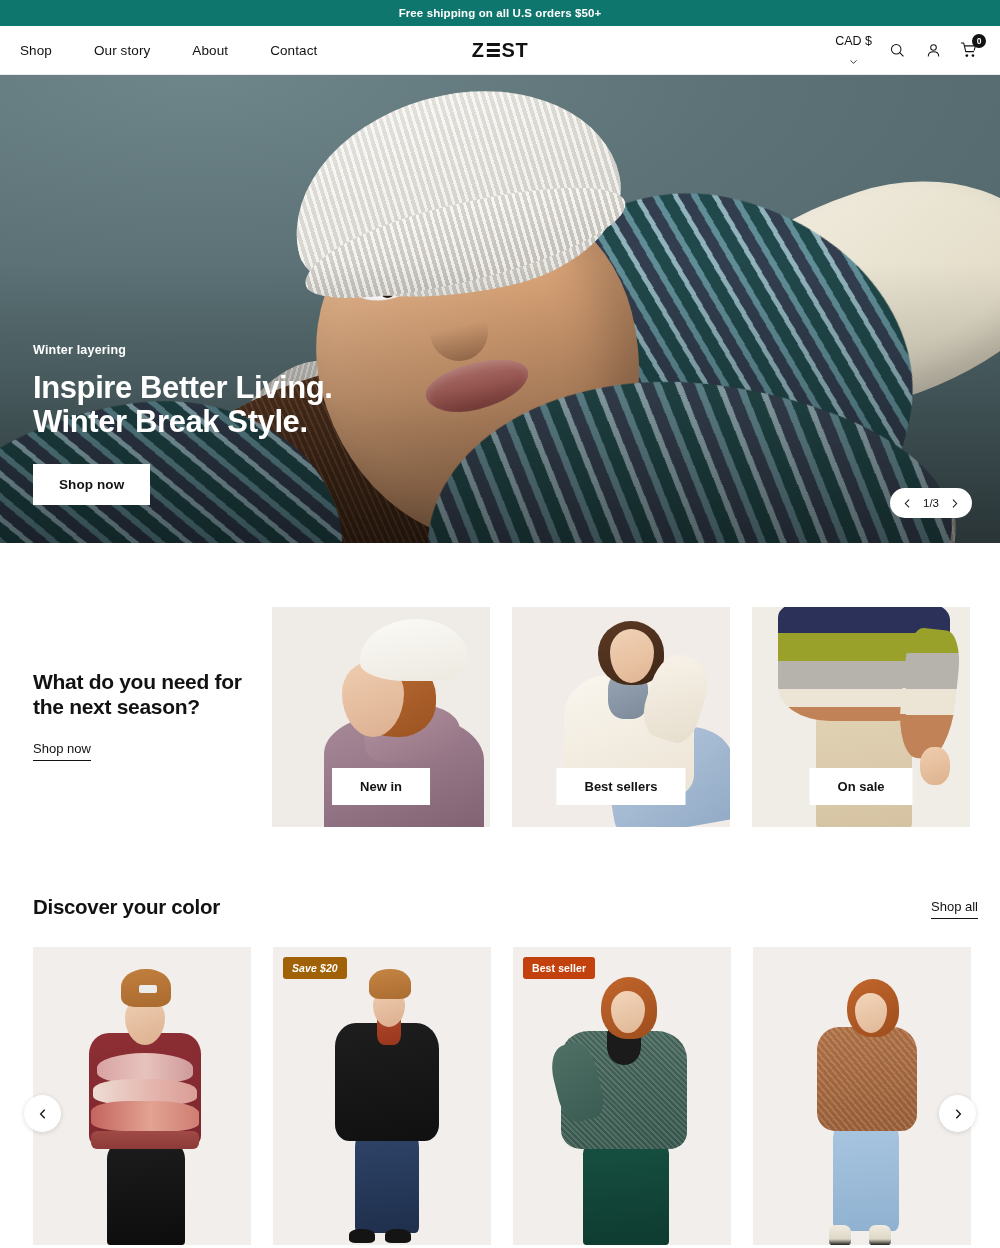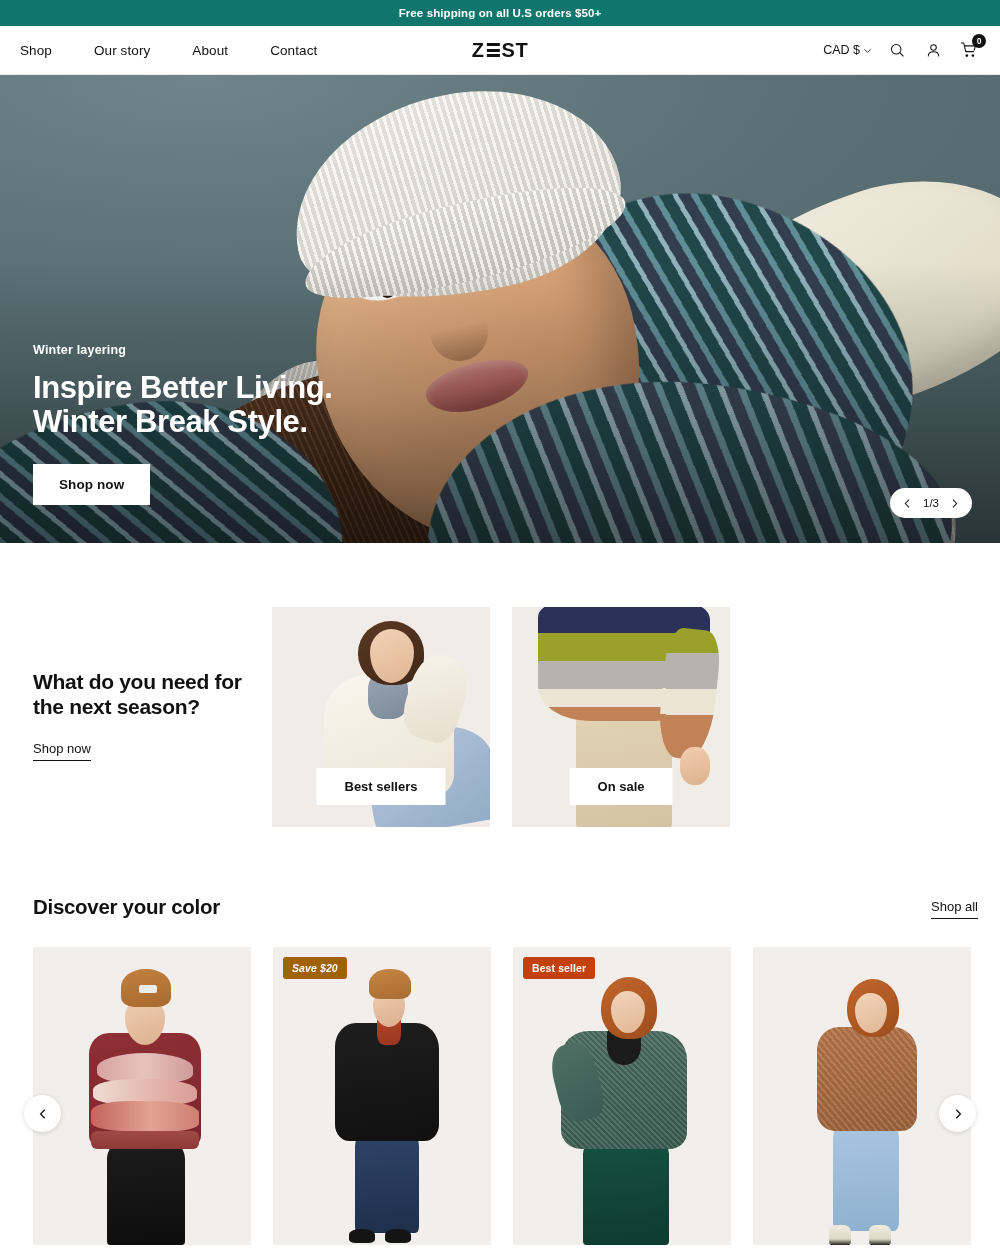--- a/index.html
+++ b/index.html
@@ -60,24 +60,25 @@
   .logo .zbar i { display: block; width: 13px; height: 3px; background: #121212; }
   .header-right {
     margin-left: auto;
     display: flex;
     align-items: center;
     gap: 14px;
   }
   .currency {
     display: flex;
     align-items: center;
-    gap: 3px;
+    gap: 9px;
     font-size: 12.5px;
     color: #121212;
     cursor: pointer;
+    flex-direction: column;
   }
   .chev-sm { width: 9px; height: 9px; }
   .icon-btn {
     width: 22px; height: 22px;
     display: flex; align-items: center; justify-content: center;
     cursor: pointer;
     position: relative;
   }
   .cart-badge {
     position: absolute;
@@ -762,20 +763,31 @@
   <section class="cats">
     <div class="cats-copy">
       <h2 class="cats-title">
         <span>What do you need for</span><br>
         <span>the next season?</span>
       </h2>
       <a class="link-underline" href="#">Shop now</a>
     </div>
 
     <div class="cat-grid">
+      <div class="cat-card">
+        <div class="shot">
+          <div class="c1-bg"></div>
+          <div class="c1-body"></div>
+          <div class="c1-collar"></div>
+          <div class="c1-hair"></div>
+          <div class="c1-face"></div>
+          <div class="c1-hat"></div>
+        </div>
+        <span class="cat-label">New in</span>
+      </div>
 
       <div class="cat-card">
         <div class="shot">
           <div class="c2-bg"></div>
           <div class="c2-jeans"></div>
           <div class="c2-fleece"></div>
           <div class="c2-turtle"></div>
           <div class="c2-hair"></div>
           <div class="c2-face"></div>
           <div class="c2-arm"></div>

